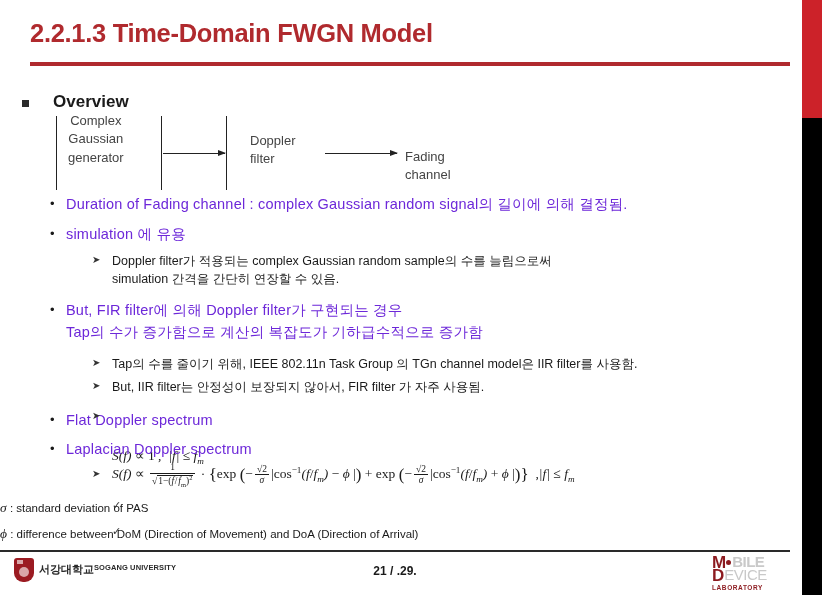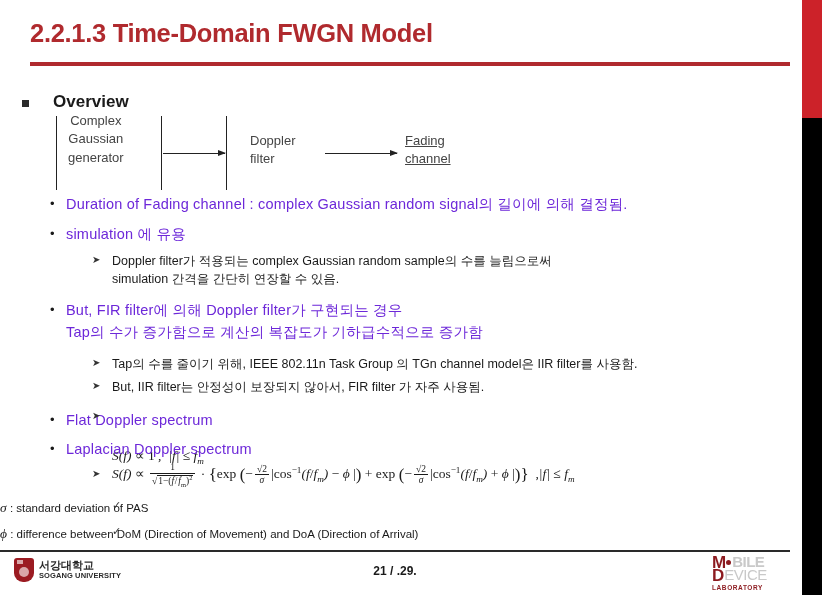--- a/index.html
+++ b/index.html
@@ -76,21 +76,21 @@
 
   .dg-text {
     position: absolute;
     font-size: 13px;
     color: #444;
     line-height: 1.42;
     white-space: pre-line;
   }
   .dg-cgg  { left: 68px;  top: 0; text-align: center; }
   .dg-dop  { left: 250px; top: 20px; }
-  .dg-fad  { left: 405px; top: 20px; text-decoration: underline; }
+  .dg-fad  { left: 405px; top: 36px; }
 
   .arrow { position: absolute; height: 1px; background: #222; }
   .arrow::after {
     content: "";
     position: absolute; right: -1px; top: -3.5px;
     border-left: 8px solid #222;
     border-top: 3.5px solid transparent;
     border-bottom: 3.5px solid transparent;
   }
   .arr1 { left: 163px; top: 41px; width: 62px; }
@@ -193,21 +193,21 @@
     width: 10px; height: 10px;
     border-radius: 50%;
     background: #d9a7a9;
   }
   .crest::before {
     content: "";
     position: absolute; left: 3px; top: 2px;
     width: 6px; height: 4px;
     background: #d9a7a9;
   }
-  .uni-text { display: flex; flex-direction: column; line-height: 1.05; }
+  .uni-text { display: flex; flex-direction: row; line-height: 1.05; }
   .uni-kr { font-size: 11px; font-weight: bold; color: #2a2a2a; }
   .uni-en { font-size: 7.5px; font-weight: bold; color: #2a2a2a; letter-spacing: 0.1px; }
 
   .page-num {
     position: absolute; left: 0; right: 0; top: 12px;
     text-align: center;
     font-size: 12px; font-weight: bold; color: #1a1a1a;
   }
 
   .logo-right { position: absolute; right: 8px; top: 3px; width: 70px; }

